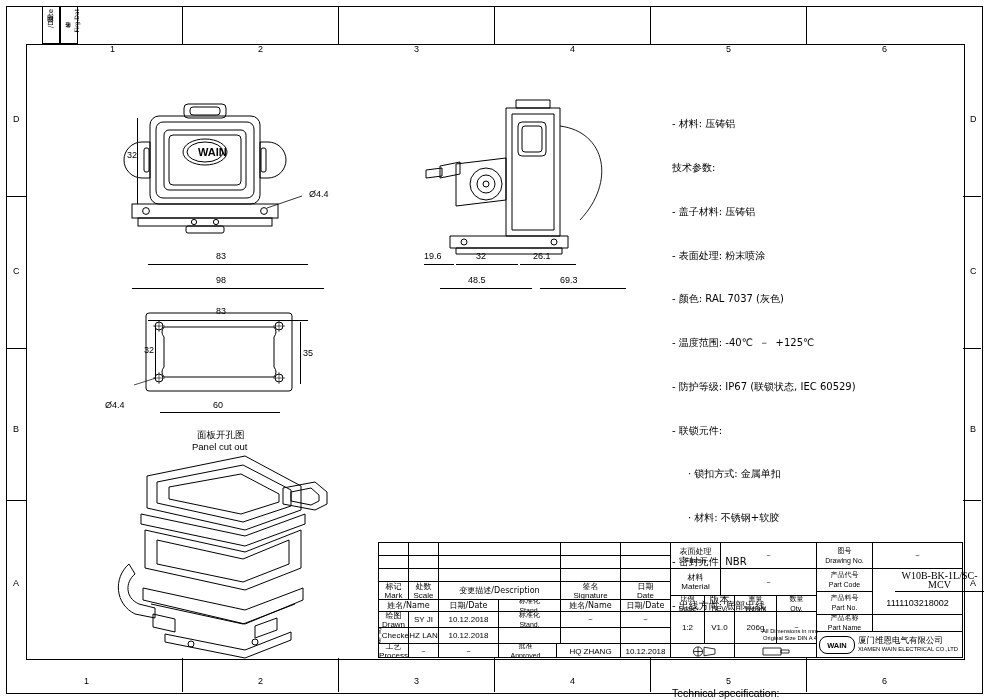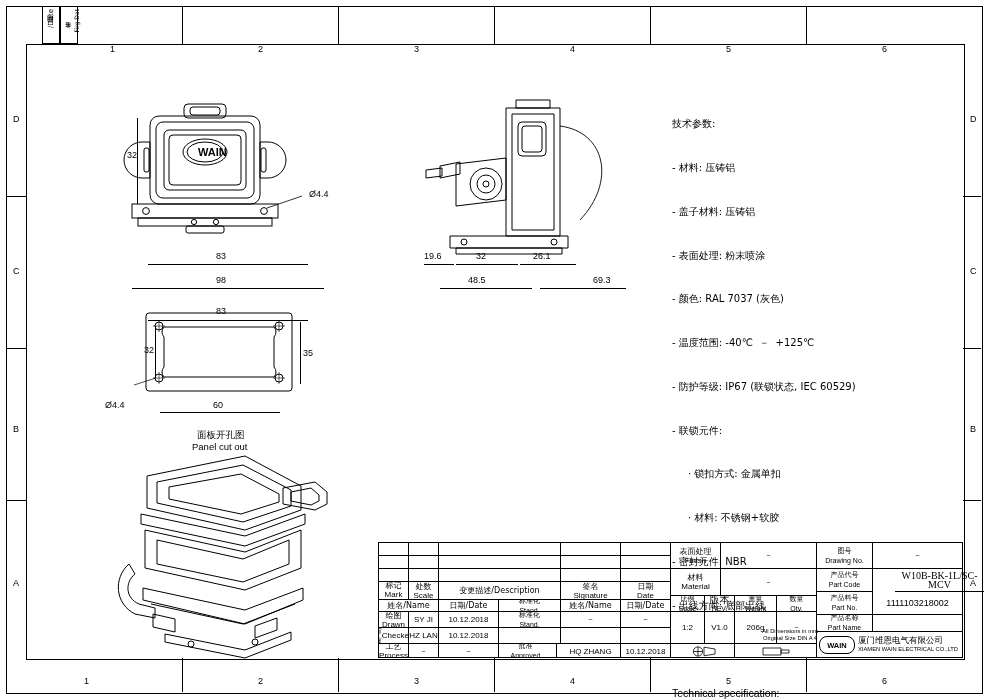--- a/index.html
+++ b/index.html
@@ -219,25 +219,25 @@
 
   <div class="dimline" style="left:424px;top:264px;width:30px;"></div>
   <div class="dim" style="left:424px;top:251px;">19.6</div>
   <div class="dimline" style="left:456px;top:264px;width:62px;"></div>
   <div class="dim" style="left:476px;top:251px;">32</div>
   <div class="dimline" style="left:520px;top:264px;width:56px;"></div>
   <div class="dim" style="left:533px;top:251px;">26.1</div>
   <div class="dimline" style="left:440px;top:288px;width:92px;"></div>
   <div class="dim" style="left:468px;top:275px;">48.5</div>
   <div class="dimline" style="left:540px;top:288px;width:86px;"></div>
-  <div class="dim" style="left:593px;top:275px;">69.3</div>
+  <div class="dim" style="left:560px;top:275px;">69.3</div>
 
   <div class="specs">
+    <div class="cn">- 材料: 压铸铝</div>
     <div class="cn">技术参数:</div>
-    <div class="cn">- 材料: 压铸铝</div>
     <div class="cn">- 盖子材料: 压铸铝</div>
     <div class="cn">- 表面处理: 粉末喷涂</div>
     <div class="cn">- 颜色: RAL 7037 (灰色)</div>
     <div class="cn">- 温度范围: -40℃  －  +125℃</div>
     <div class="cn">- 防护等级: IP67 (联锁状态, IEC 60529)</div>
     <div class="cn">- 联锁元件:</div>
     <div class="cn">     · 锁扣方式: 金属单扣</div>
     <div class="cn">     · 材料: 不锈钢+软胶</div>
     <div class="cn">- 密封元件: NBR</div>
     <div class="cn">- 出线方向: 底部出线</div>
@@ -270,21 +270,21 @@
     <div class="cell" style="left:60px;top:13px;width:122px;height:13px;"></div>
     <div class="cell" style="left:182px;top:13px;width:60px;height:13px;"></div>
     <div class="cell" style="left:242px;top:13px;width:50px;height:13px;"></div>
 
     <div class="cell" style="left:0;top:26px;width:30px;height:13px;"></div>
     <div class="cell" style="left:30px;top:26px;width:30px;height:13px;"></div>
     <div class="cell" style="left:60px;top:26px;width:122px;height:13px;"></div>
     <div class="cell" style="left:182px;top:26px;width:60px;height:13px;"></div>
     <div class="cell" style="left:242px;top:26px;width:50px;height:13px;"></div>
 
-    <div class="cell" style="left:0;top:39px;width:30px;height:18px;flex-direction:column;justify-content:flex-end;">
+    <div class="cell" style="left:0;top:39px;width:30px;height:18px;flex-direction:column;">
       <span class="cn">标记</span>
         <span>Mark</span>
     </div>
     <div class="cell" style="left:30px;top:39px;width:30px;height:18px;flex-direction:column;">
       <span class="cn">处数</span>
         <span>Scale</span>
     </div>
     <div class="cell" style="left:60px;top:39px;width:122px;height:18px;">
       <span class="cn">变更描述/Description</span>
     </div>

